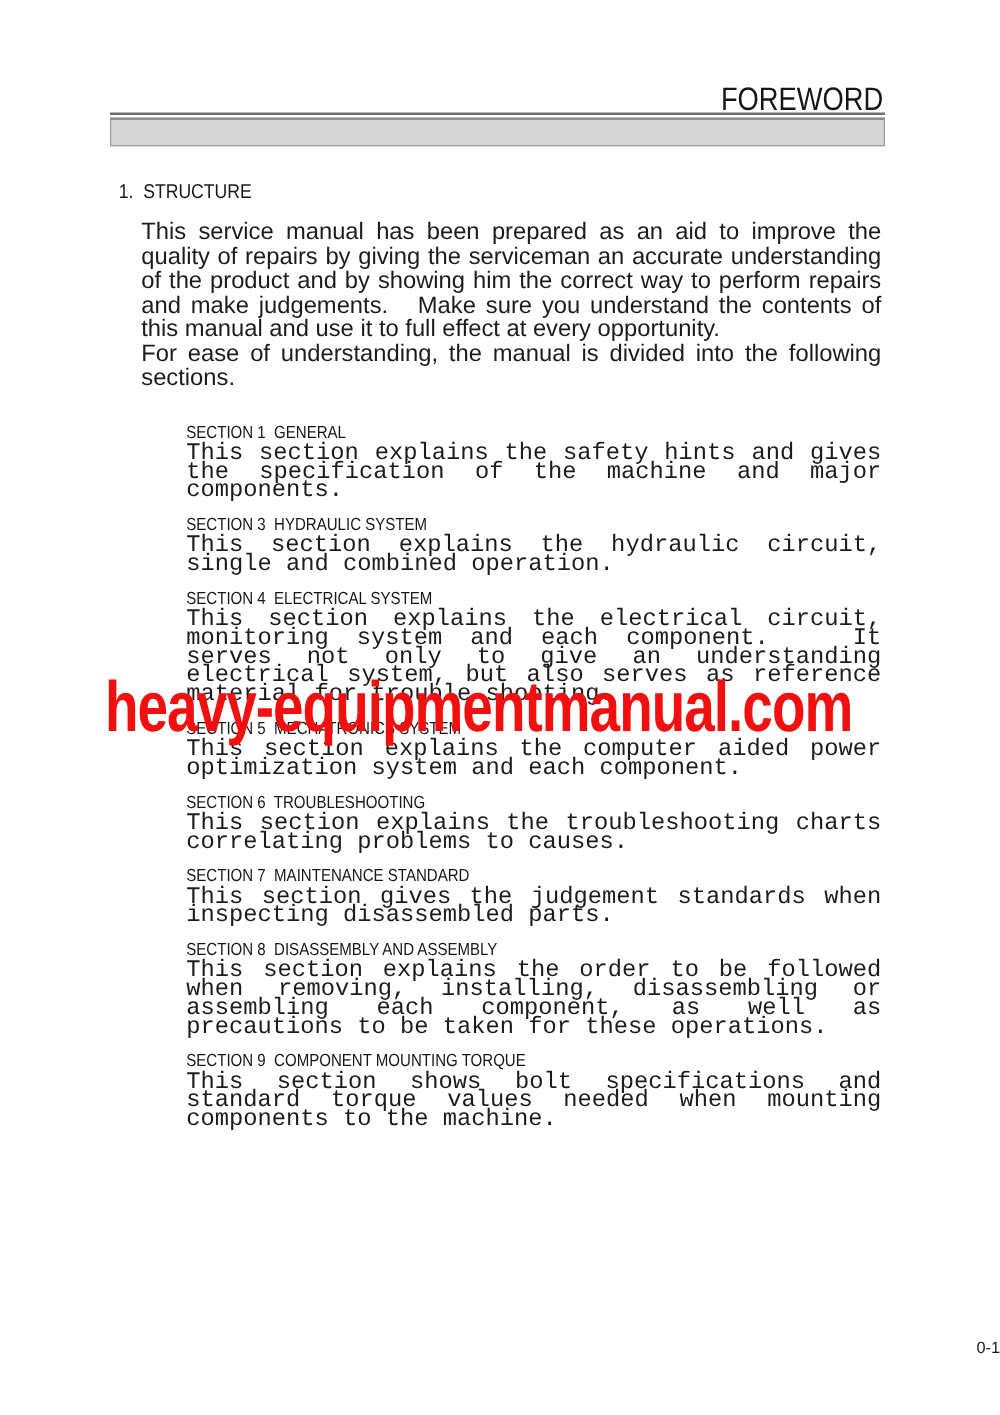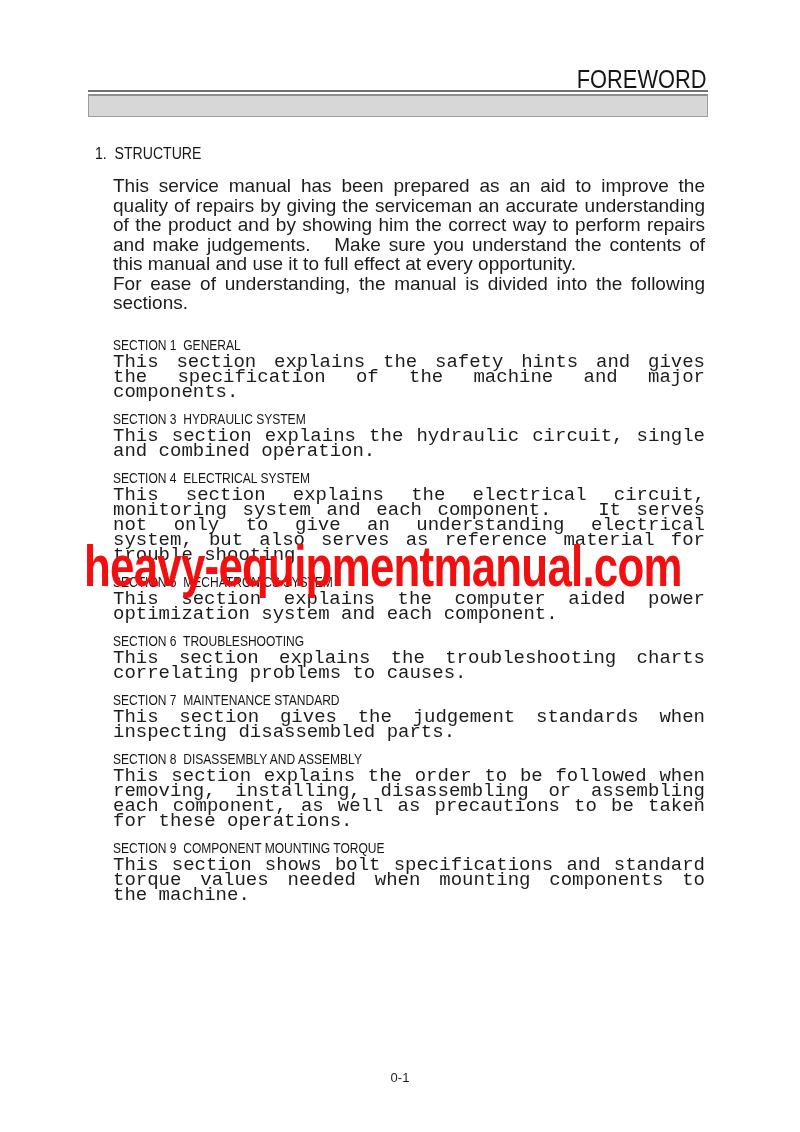--- a/index.html
+++ b/index.html
@@ -63,21 +63,21 @@
     width: 592px;
   }
   .intro p {
     margin: 0;
     font-size: 19px;
     line-height: 19.5px;
     text-align: justify;
     white-space: pre-wrap;
   }
   .sections { padding-top: 22px; }
-  .section { margin-top: 9px; }
+  .section { margin-top: 9px; margin-left: 36px; }
   .section:first-child { margin-top: 0; }
   .section-title {
     margin: 0;
     font-size: 14px;
     font-weight: normal;
     line-height: 20px;
     transform: scaleX(0.86);
     transform-origin: 0 50%;
     white-space: pre;
     color: #161616;
@@ -111,21 +111,21 @@
     white-space: nowrap;
     z-index: 5;
     pointer-events: none;
   }
 
   
   .page-number {
     position: absolute;
     top: 1070px; left: 0;
     width: 800px;
-    text-align: center;
+    text-align: right;
     font-size: 13px;
     color: #1c1c1c;
   }
 </style>
 </head>
 <body>
 
 <div class="page">
 
   <h1 class="header-title">FOREWORD</h1>

